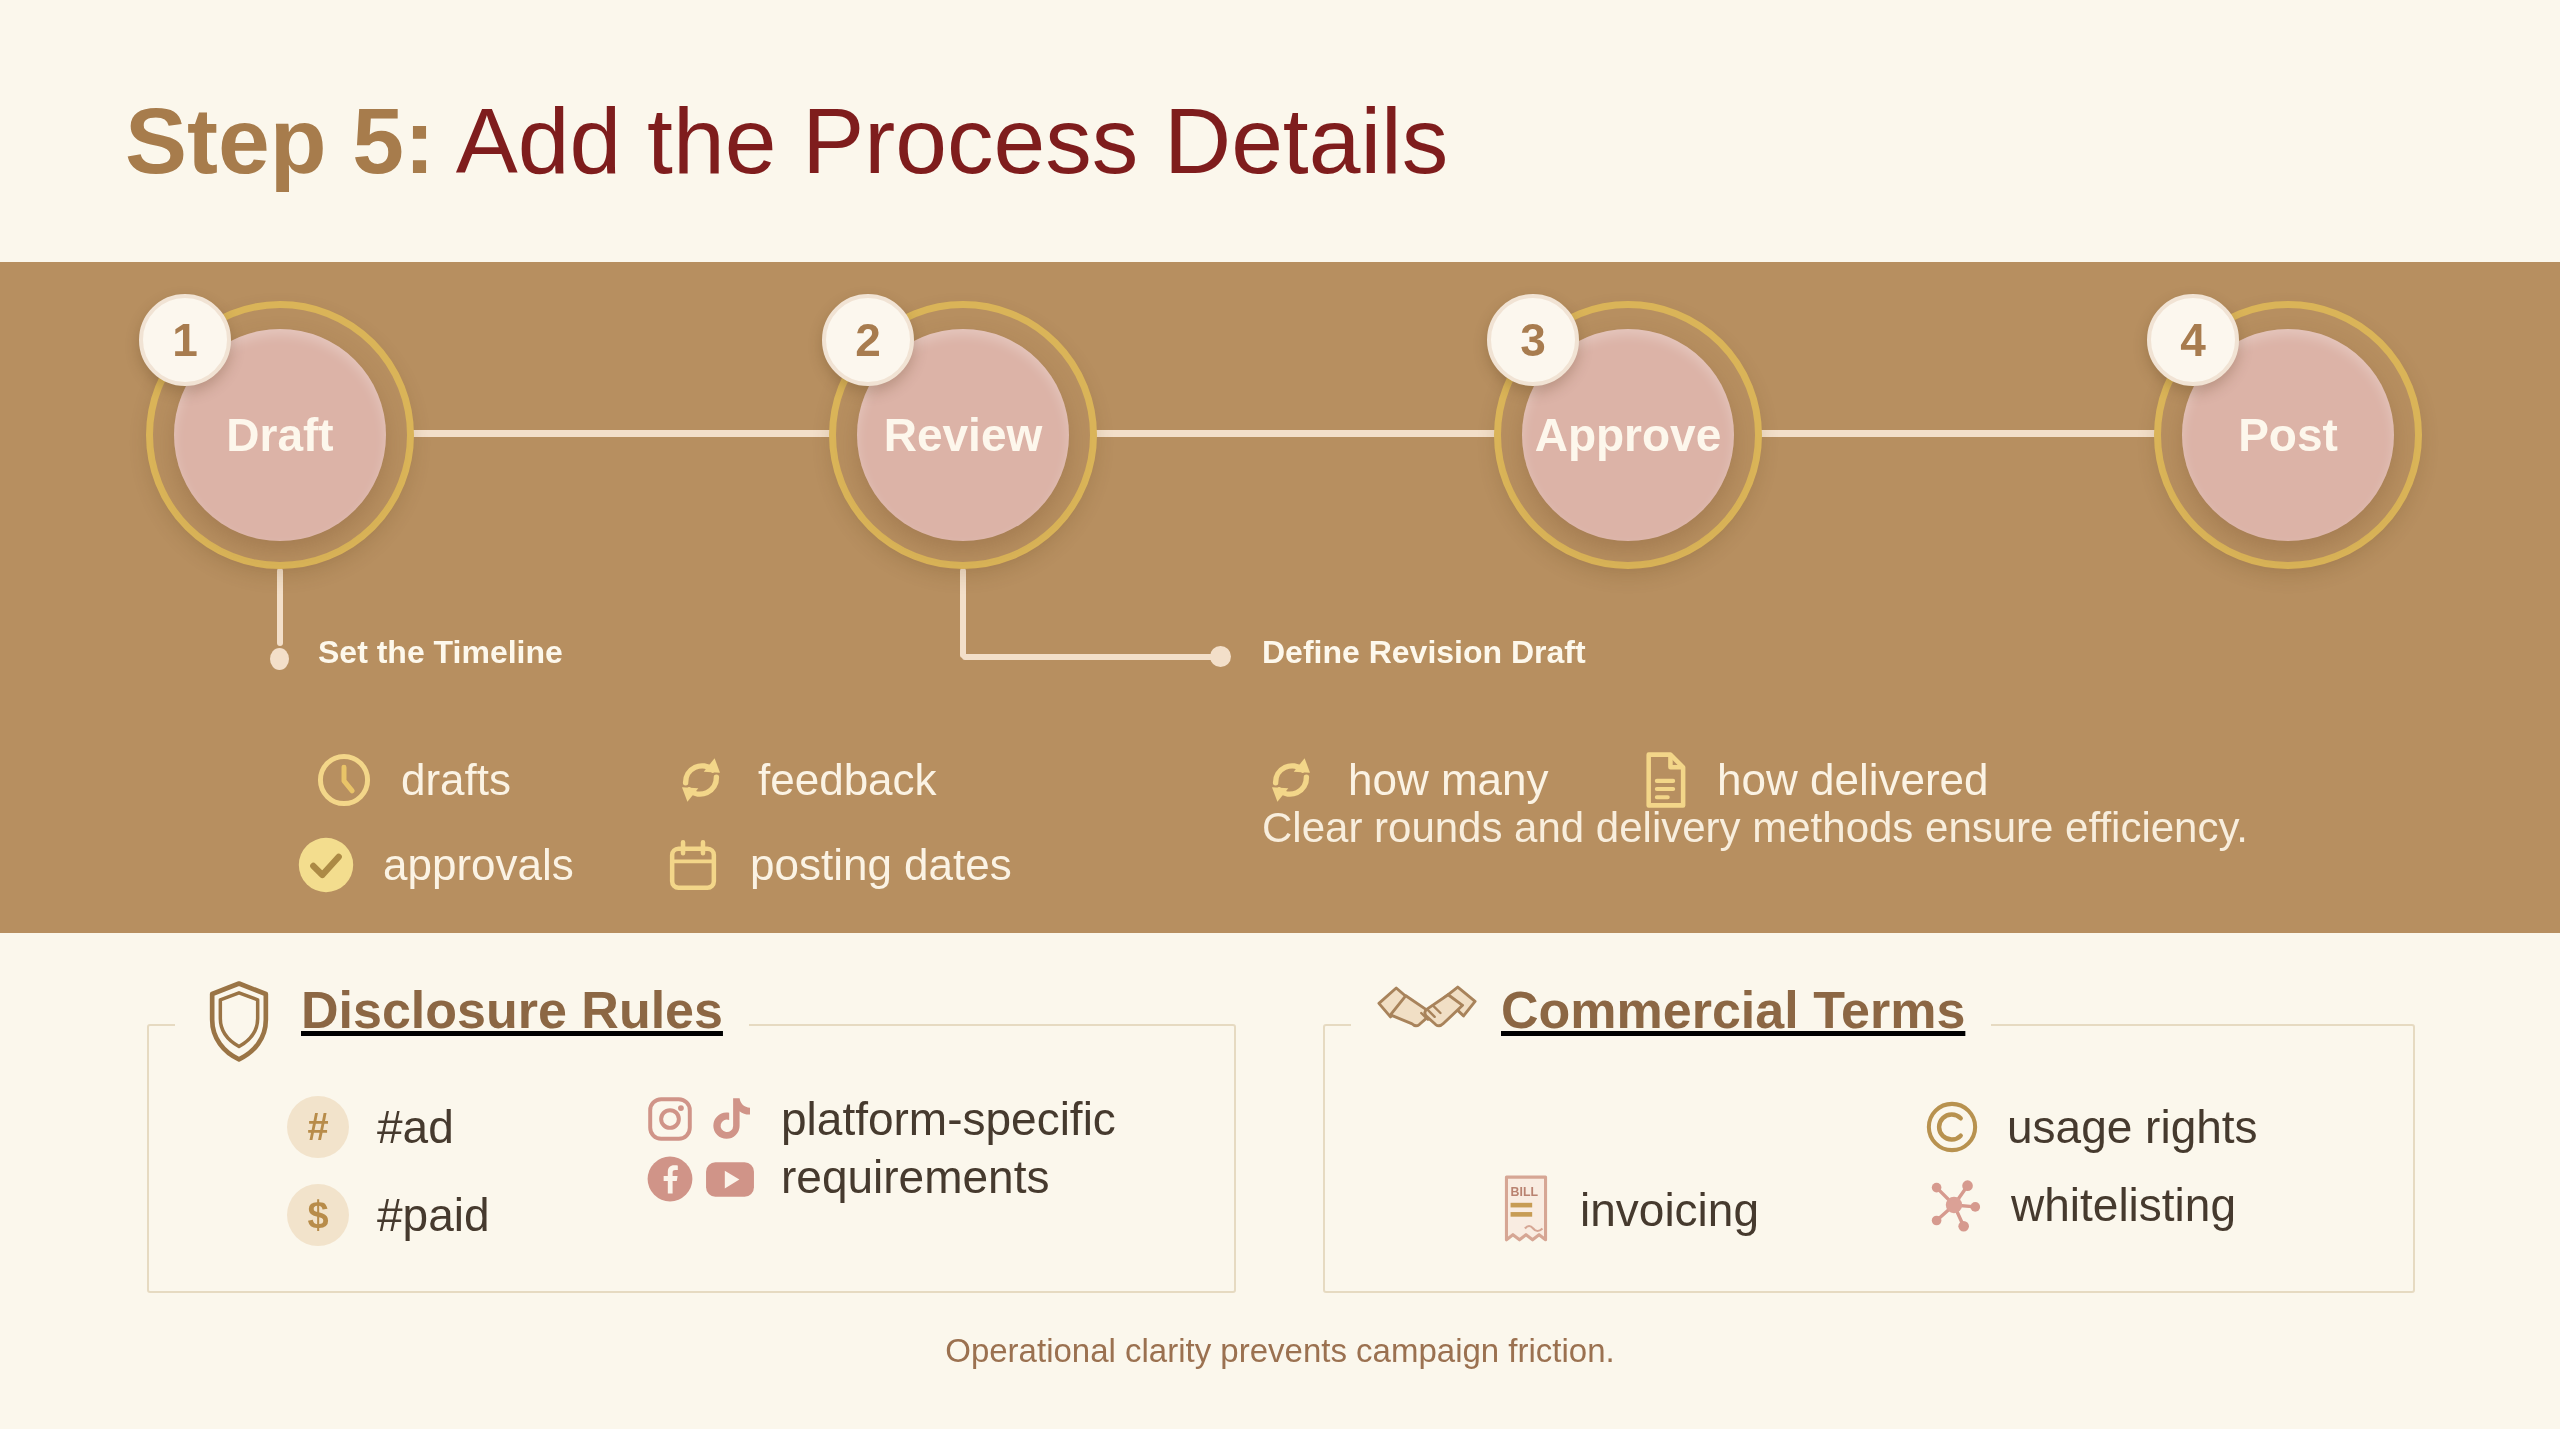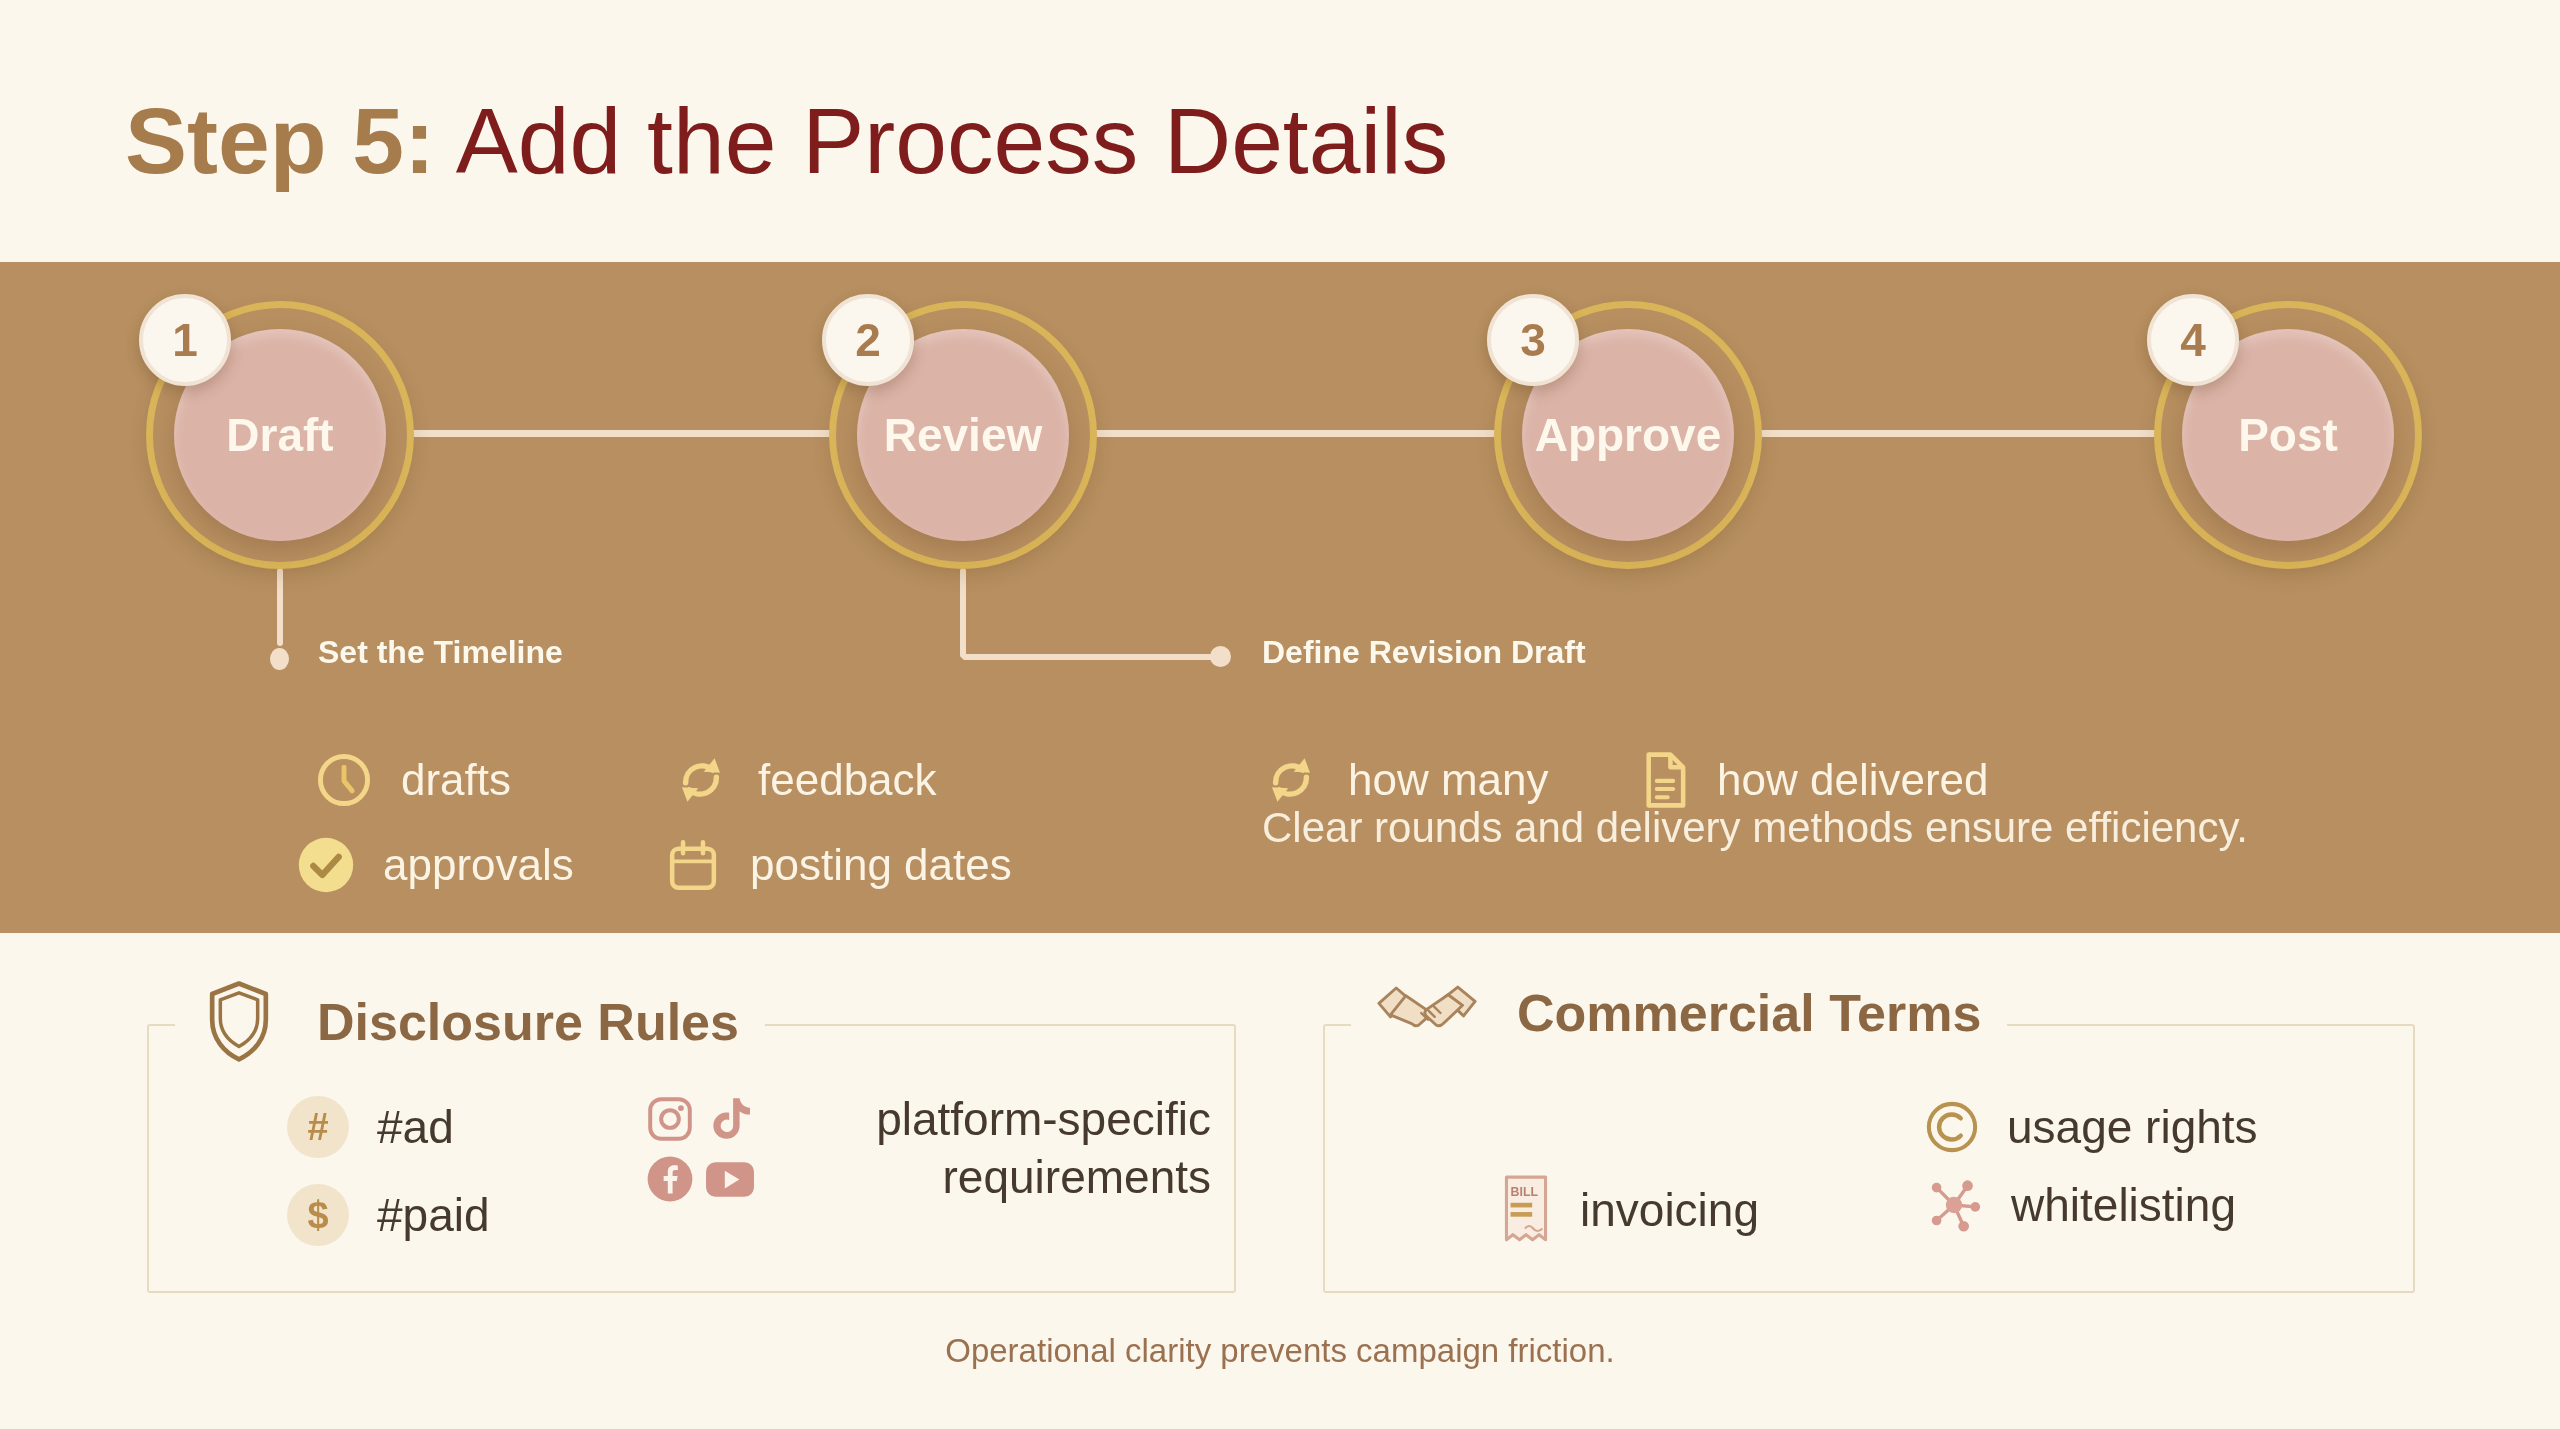--- a/index.html
+++ b/index.html
@@ -38,31 +38,31 @@
   .titem .tlabel{font-size:44px;color:#fbf3e4;white-space:nowrap;}
   .ticon{display:inline-flex;align-items:center;justify-content:center;}
   .ticon svg{display:block;}
   .i1{left:315px;top:452px;} .i2{left:672px;top:452px;} .i3{left:297px;top:537px;} .i4{left:664px;top:537px;}
   .r1{left:1262px;top:452px;} .r2{left:1641px;top:452px;}
   .band-note{position:absolute;left:1262px;top:542px;font-size:42px;color:#f8eedd;white-space:nowrap;z-index:1;}
   
   .box{position:absolute;border:2px solid #e6dac1;border-radius:3px;box-sizing:border-box;}
   .box1{left:147px;top:1024px;width:1089px;height:269px;}
   .box2{left:1323px;top:1024px;width:1092px;height:269px;}
-  .legend{position:absolute;left:26px;top:-46px;display:flex;align-items:center;gap:40px;
-          padding:0 26px;background:#fbf7ec;}
+  .legend{position:absolute;left:26px;top:-46px;display:flex;gap:24px;
+          padding:0 26px;background:#fbf7ec;text-decoration:underline;}
   .legend .box-title{font-size:52px;font-weight:700;color:#8c6744;white-space:nowrap;}
   .bitem{position:absolute;display:flex;align-items:center;gap:28px;}
   .bitem .blabel{font-size:46px;color:#463a2e;white-space:nowrap;}
   .chip{width:62px;height:62px;border-radius:50%;background:#f2e3cb;display:flex;align-items:center;
         justify-content:center;font-size:38px;font-weight:700;color:#b88c4a;flex:0 0 auto;}
   .c1{left:138px;top:70px;} .c2{left:138px;top:158px;}
   .plat{left:496px;top:64px;display:flex;align-items:flex-start;gap:26px;}
   .social-grid{display:grid;grid-template-columns:50px 50px;grid-auto-rows:50px;gap:10px;margin-top:4px;}
-  .plat .blabel{white-space:normal;width:430px;line-height:1.27;text-align:right;}
+  .plat .blabel{white-space:normal;width:430px;line-height:1.27;}
   .p1{left:170px;top:62px;} .p2{left:600px;top:74px;} .p3{left:175px;top:148px;} .p4{left:600px;top:150px;}
   
   .footer-note{position:absolute;left:0;top:1332px;width:100%;text-align:center;font-size:33px;color:#9b7150;}
 </style>
 </head>
 <body>
 
 <div class="canvas">
 
   <div class="title">

